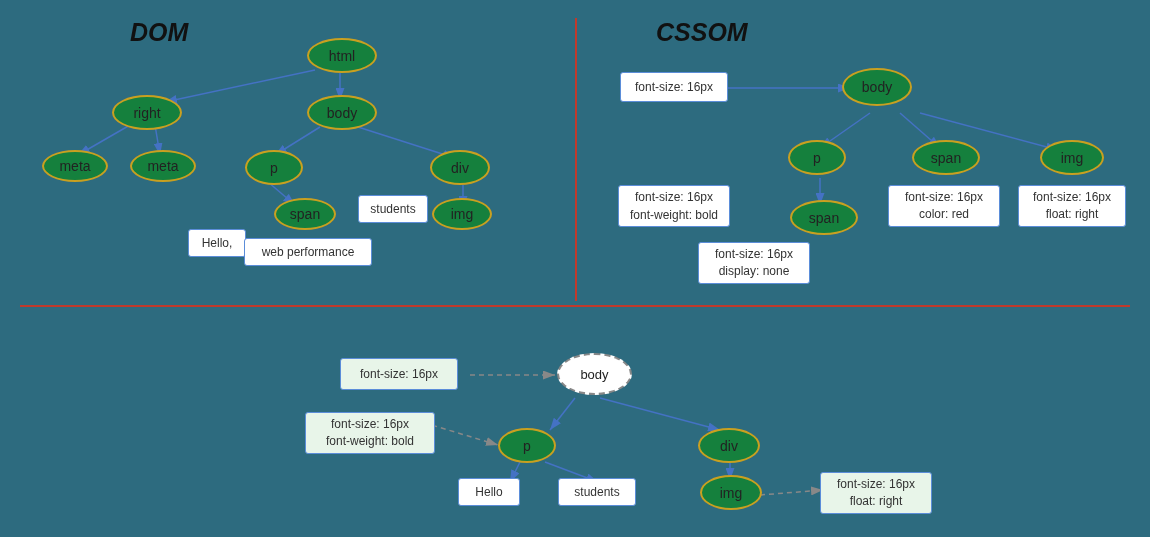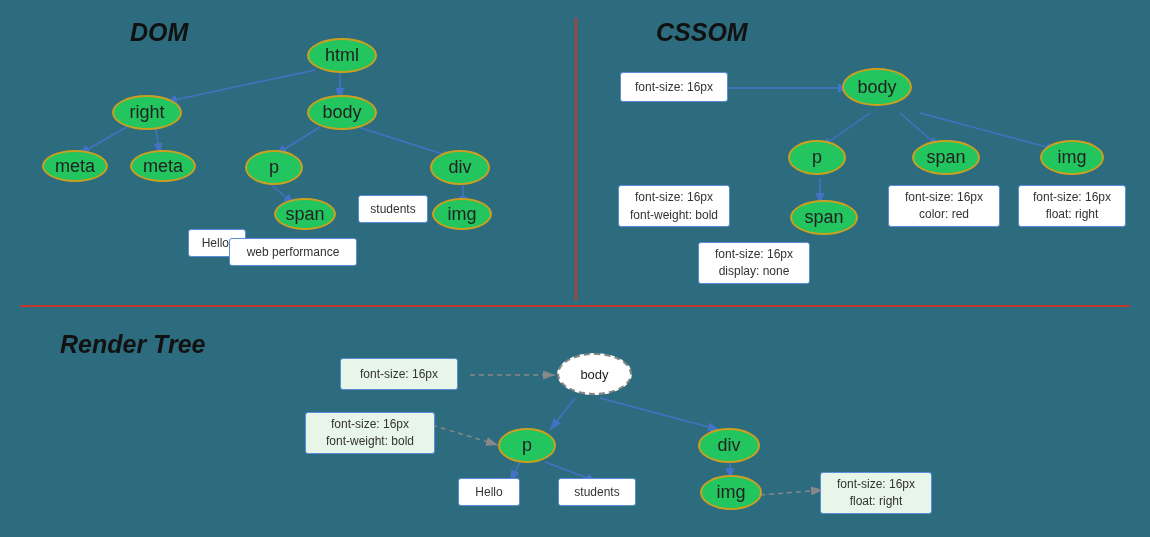--- a/index.html
+++ b/index.html
@@ -24,27 +24,27 @@
       top: 0;
       left: 0;
       width: 100%;
       height: 100%;
       pointer-events: none;
     }
 
     
     .node-oval {
       position: absolute;
-      background: #22c55e;
+      background: #15803d;
       border: 2px solid #c9a020;
       border-radius: 50%;
       display: flex;
       align-items: center;
       justify-content: center;
-      font-size: 18px;
+      font-size: 14px;
       font-weight: 500;
       color: #222;
       text-align: center;
     }
 
     .node-oval-dashed {
       position: absolute;
       background: white;
       border: 2px dashed #888;
       border-radius: 50%;
@@ -107,21 +107,20 @@
       width: 1.5px;
     }
   </style>
 </head>
 <body>
 
 <div class="diagram-container">
 
   <div class="section-title" style="left:130px; top:18px;">DOM</div>
   <div class="section-title" style="left:620px; top:18px;margin-left:36px;">CSSOM</div>
-  <div class="section-title" style="left:60px; top:330px;">Render Tree</div>
 
   <div class="divider-line" style="left:20px; top:305px; width:1110px;"></div>
   <div class="vertical-divider" style="left:575px; top:18px; height:283px;"></div>
 
   <svg class="arrows-svg">
     <defs>
       <marker id="arrowhead" markerWidth="8" markerHeight="6" refX="8" refY="3" orient="auto">
         <polygon points="0 0, 8 3, 0 6" fill="#4472c4"></polygon>
       </marker>
       <marker id="arrowhead-dashed" markerWidth="8" markerHeight="6" refX="8" refY="3" orient="auto">
@@ -185,21 +184,21 @@
   <div class="node-oval" style="left:245px; top:150px; width:58px; height:35px;">p</div>
 
   <div class="node-oval" style="left:430px; top:150px; width:60px; height:35px;">div</div>
 
   <div class="node-oval" style="left:274px; top:198px; width:62px; height:32px;">span</div>
 
   <div class="node-oval" style="left:432px; top:198px; width:60px; height:32px;">img</div>
 
   <div class="node-box" style="left:188px; top:195px; width:58px; height:28px;margin-top:34px;">Hello,</div>
   <div class="node-box" style="left:358px; top:195px; width:70px; height:28px;">students</div>
-  <div class="node-box" style="left:229px; top:238px; width:128px; height:28px;">web performance</div>
+  <div class="node-box" style="left:244px; top:238px; width:128px; height:28px;">web performance</div>
 
   <div class="node-box" style="left:620px; top:72px; width:108px; height:30px;">font-size: 16px</div>
 
   <div class="node-oval" style="left:842px; top:68px; width:70px; height:38px;">body</div>
 
   <div class="node-oval" style="left:788px; top:140px; width:58px; height:35px;">p</div>
 
   <div class="node-oval" style="left:912px; top:140px; width:68px; height:35px;">span</div>
 
   <div class="node-oval" style="left:1040px; top:140px; width:64px; height:35px;">img</div>

